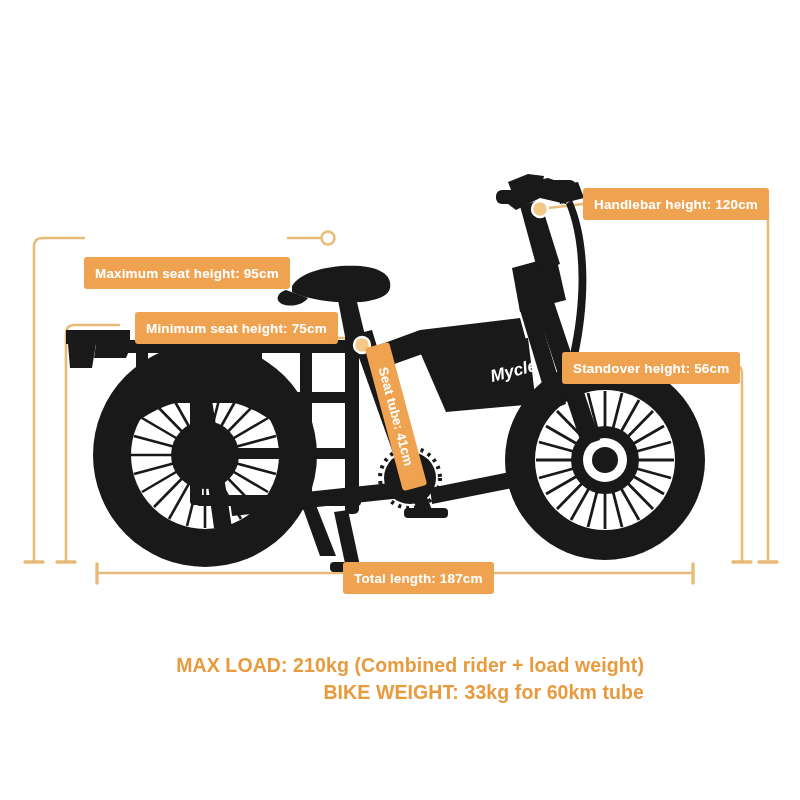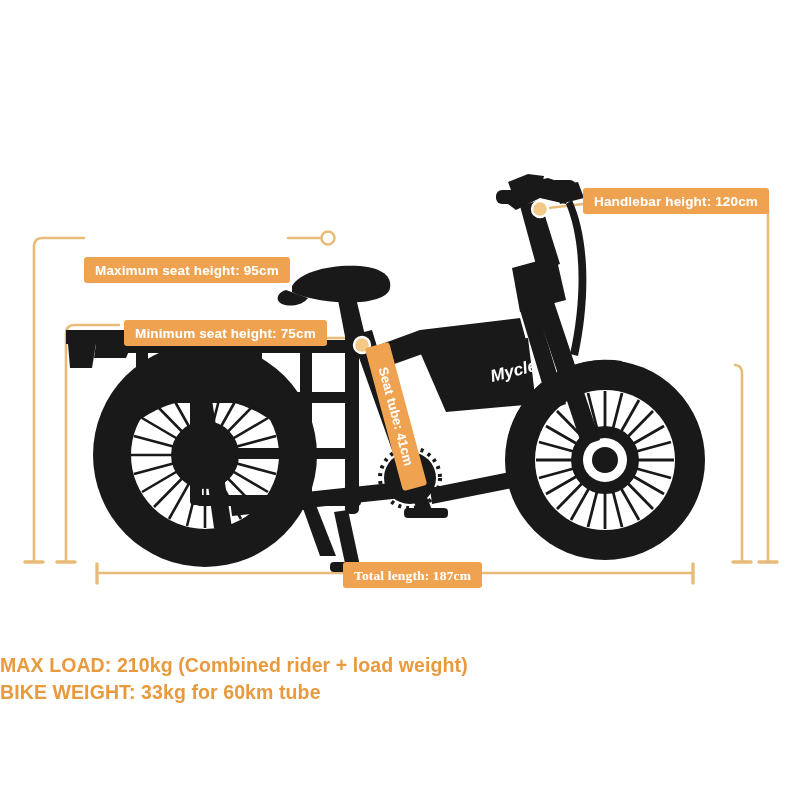--- a/index.html
+++ b/index.html
@@ -37,30 +37,30 @@
     color: #ffffff;
     font-weight: bold;
     font-size: 13.5px;
     letter-spacing: 0.15px;
     white-space: nowrap;
     border-radius: 3px;
     display: flex;
     align-items: center;
     box-sizing: border-box;
     padding: 0 11px;
-    height: 26px;
+    height: 32px;
     line-height: 25px;
     text-shadow: 0 0 1px rgba(255,255,255,0.25);
   }
 
   #badge-max-seat      { left: 84px;  top: 225px; margin-top: 32px; }
-  #badge-min-seat      { left: 124px; top: 312px; margin-top: 8px; }
+  #badge-min-seat      { left: 135px; top: 312px; }
   #badge-handlebar     { left: 583px; top: 188px; }
   #badge-standover     { left: 562px; top: 352px; }
-  #badge-total-length  { left: 343px; top: 562px; font-family: Liberation Serif, serif; }
+  #badge-total-length  { left: 343px; top: 562px; }
 
   
   #badge-seat-tube {
     position: absolute;
     left: 322px;
     top: 404px;
     width: 148px;
     height: 25px;
     transform: rotate(75deg);
     transform-origin: center center;
@@ -68,21 +68,21 @@
     padding: 0 8px;
     font-size: 13px;
   }
 
   
   #spec-block {
     position: absolute;
     left: 0;
     top: 652px;
     width: 644px;
-    text-align: left;
+    text-align: right;
   }
   .spec-line {
     color: #e89a3d;
     font-weight: bold;
     font-size: 19.5px;
     line-height: 27px;
     letter-spacing: 0.1px;
     white-space: nowrap;
   }
 </style>
@@ -283,20 +283,21 @@
       <circle cx="414" cy="474" r="7" fill="#e8bc78" stroke="#ffffff" stroke-width="2"></circle>
     </g>
   </svg>
 
   <div class="badge" id="badge-max-seat">Maximum seat height: 95cm</div>
 
   <div class="badge" id="badge-min-seat">Minimum seat height:  75cm</div>
 
   <div class="badge" id="badge-handlebar">Handlebar height: 120cm</div>
 
+  <div class="badge" id="badge-standover">Standover height: 56cm</div>
 
   <div class="badge" id="badge-seat-tube">Seat tube: 41cm</div>
 
   <div class="badge" id="badge-total-length">Total length: 187cm</div>
 
   <div id="spec-block">
     <div class="spec-line">MAX LOAD: 210kg (Combined rider + load weight)</div>
     <div class="spec-line">BIKE WEIGHT: 33kg for 60km tube</div>
   </div>
 

